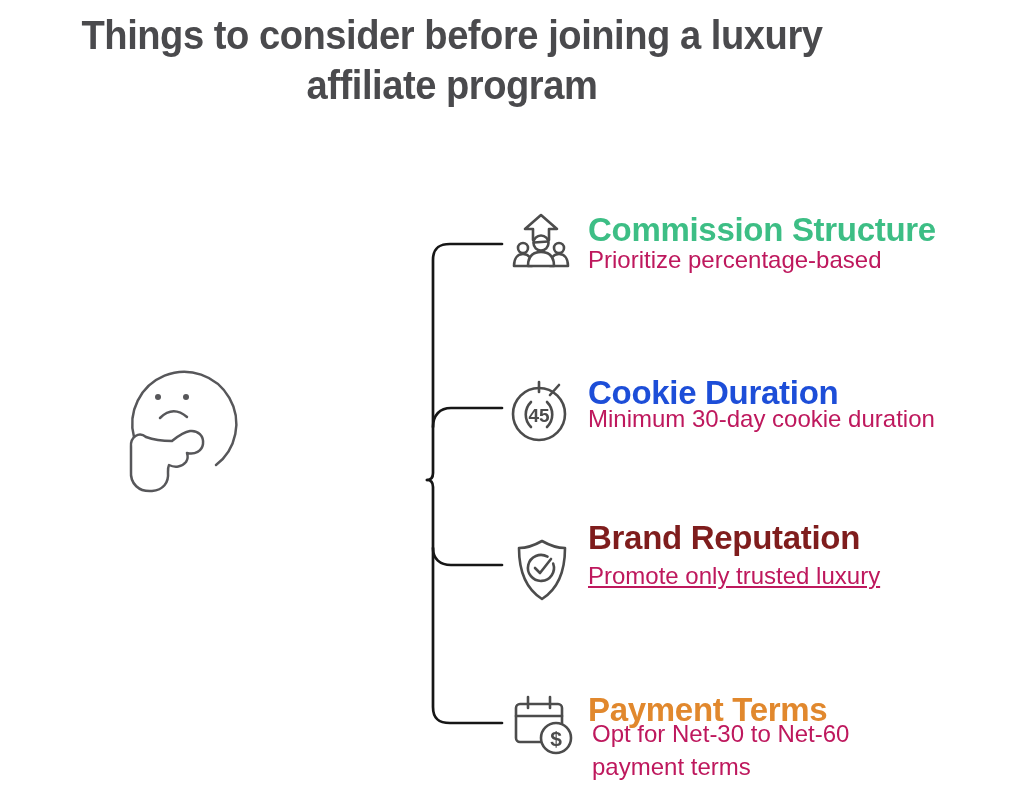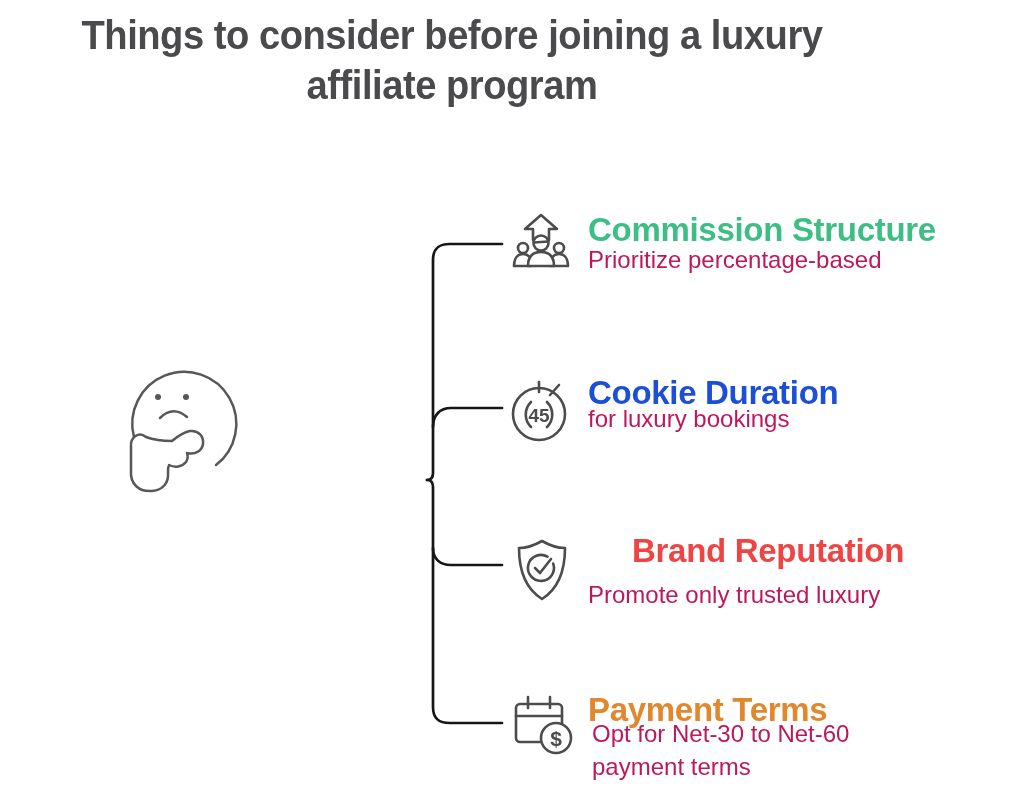--- a/index.html
+++ b/index.html
@@ -92,32 +92,32 @@
     <svg class="item-icon" style="left:505px;top:379px;" width="68" height="68" viewBox="0 0 68 68">
       <circle class="icon-stroke" cx="34" cy="35" r="26"></circle>
       <path class="icon-stroke" d="M 34,3 L 34,13"></path>
       <path class="icon-stroke" d="M 45,16 L 54,6"></path>
       <path class="icon-stroke" d="M 26,23 C 19,30 19,41 26,48"></path>
       <path class="icon-stroke" d="M 42,23 C 49,30 49,41 42,48"></path>
       <text class="icon-text" x="34" y="43" font-size="19" text-anchor="middle">45</text>
     </svg>
     <h2 class="item-heading" style="left: 588px; top: 347px; color: #1d4ed8;">Cookie Duration</h2>
     <div class="item-desc" style="left:588px;top:402px;">
-      <div>for luxury bookings</div>
+      <div>Minimum 30-day cookie duration</div>
     </div>
   </div>
 
   <div>
     <svg class="item-icon" style="left:512px;top:537px;" width="60" height="70" viewBox="0 0 60 70">
       <path class="icon-stroke" d="M 30,4 C 37,8 45,11 53,11 C 53,29 49,50 30,62 C 11,50 7,29 7,11 C 15,11 23,8 30,4 Z"></path>
       <path class="icon-stroke" d="M 41.2,26.6 A 13 13 0 1 1 35.5,19.7"></path>
       <path class="icon-stroke" d="M 23,31 L 28,36 L 39,22"></path>
     </svg>
-    <h2 class="item-heading" style="left: 588px; top: 505px; color: #ef4444; margin-left: 44px;">Brand Reputation</h2>
-    <div class="item-desc" style="left:588px;top:578px;">
+    <h2 class="item-heading" style="left: 588px; top: 492px; color: #7f1d1d;">Brand Reputation</h2>
+    <div class="item-desc" style="left:588px;top:559px;text-decoration:underline;">
       <div>Promote only trusted luxury</div>
     </div>
   </div>
 
   <div>
     <svg class="item-icon" style="left:510px;top:692px;" width="68" height="70" viewBox="0 0 68 70">
       <rect class="icon-stroke" x="6" y="12" width="46" height="38" rx="4"></rect>
       <path class="icon-stroke" d="M 6,24 L 52,24"></path>
       <path class="icon-stroke" d="M 18,5 L 18,16"></path>
       <path class="icon-stroke" d="M 40,5 L 40,16"></path>

